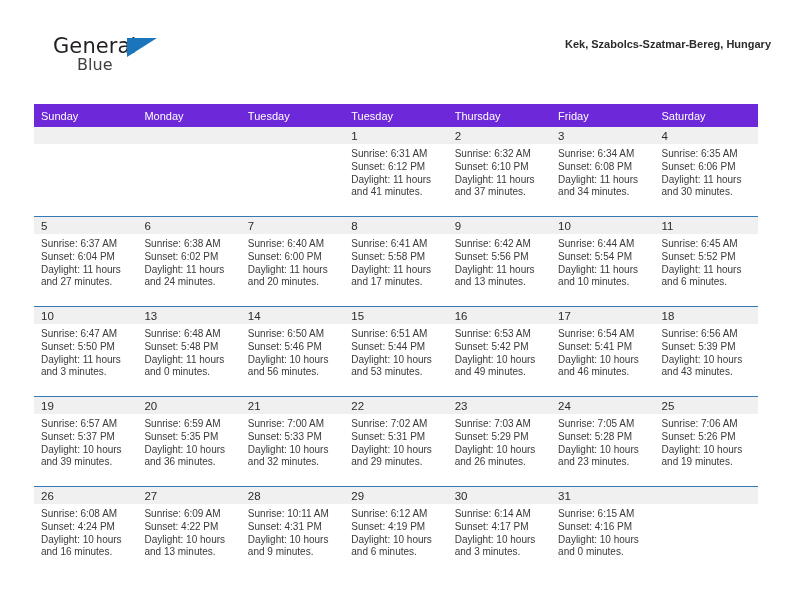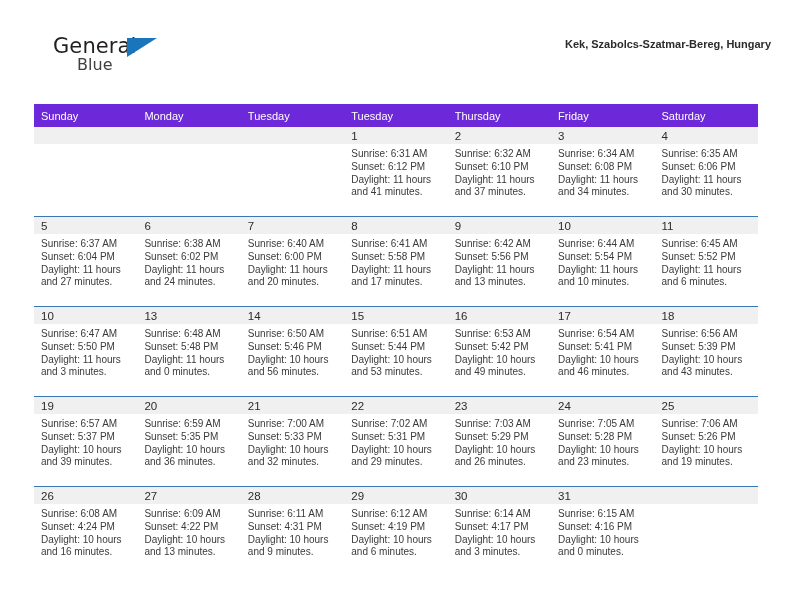--- a/index.html
+++ b/index.html
@@ -491,21 +491,21 @@
                 <div>Sunset: 4:22 PM</div>
                 <div>Daylight: 10 hours</div>
                 <div>and 13 minutes.</div>
               </div>
             </div>
           </td>
           <td>
             <div class="daycell">
               <div class="daynum-band">28</div>
               <div class="details">
-                <div>Sunrise: 6:11 AM</div>
+                <div>Sunrise: 10:11 AM</div>
                 <div>Sunset: 4:31 PM</div>
                 <div>Daylight: 10 hours</div>
                 <div>and 9 minutes.</div>
               </div>
             </div>
           </td>
           <td>
             <div class="daycell">
               <div class="daynum-band">29</div>
               <div class="details">

